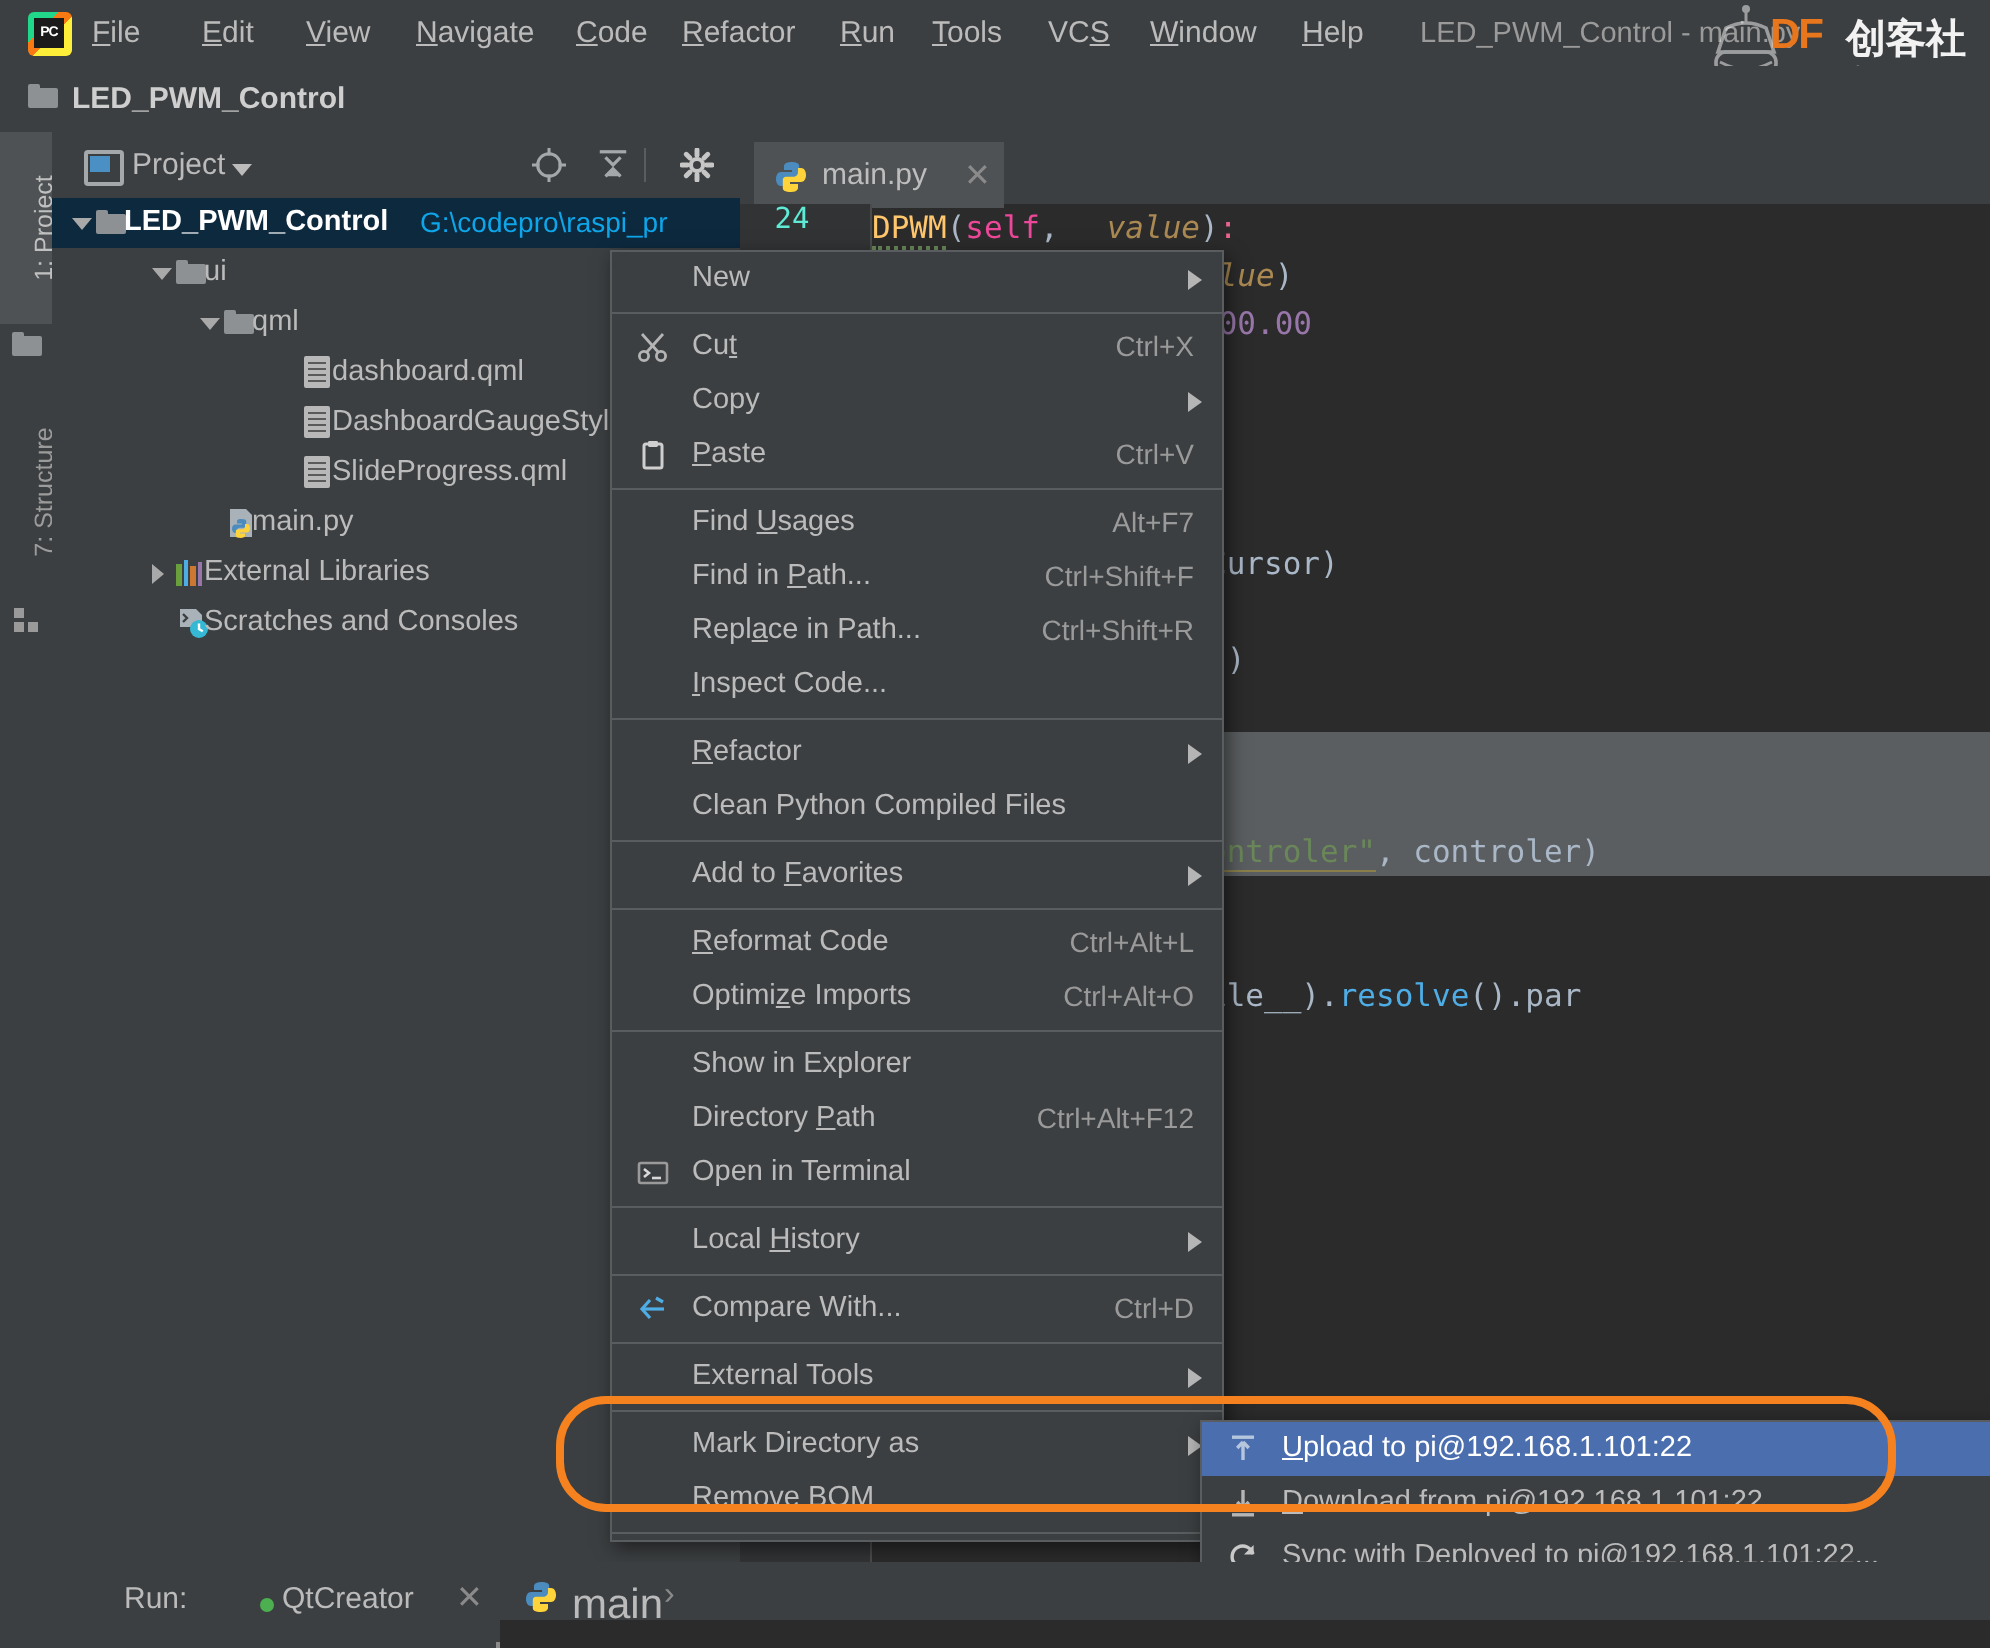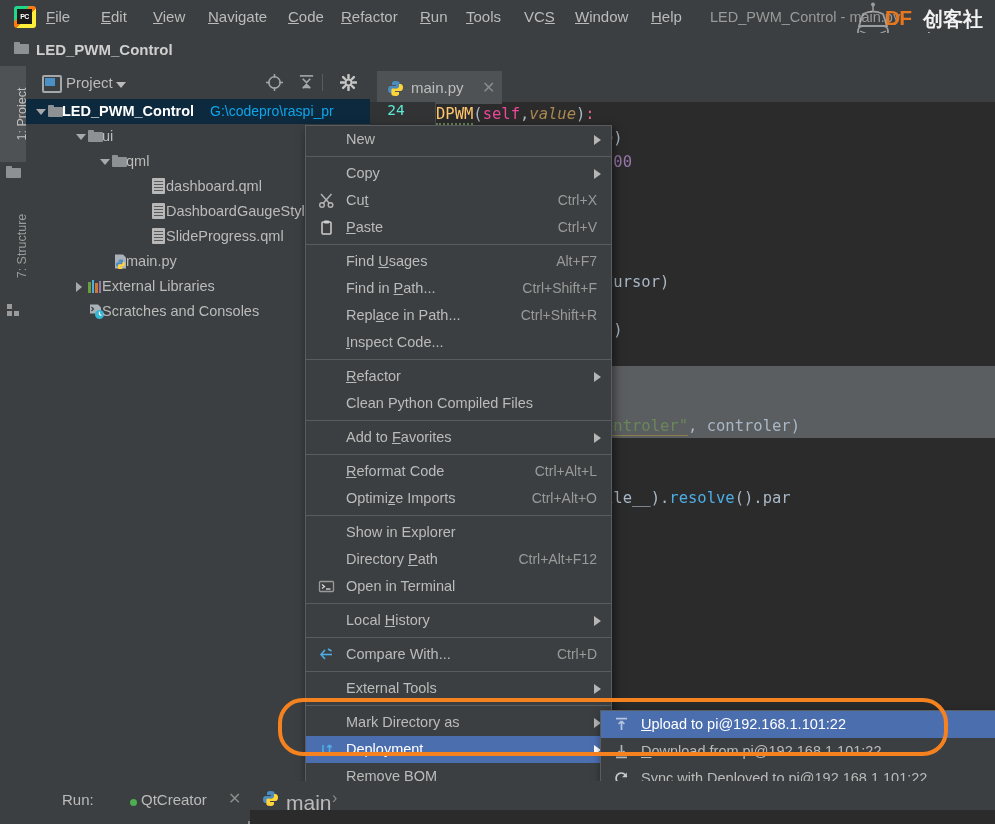--- a/index.html
+++ b/index.html
@@ -85,21 +85,21 @@
 
   #gutter{position:absolute;left:0;top:36px;width:66px;height:679px;background:#313335;}
   #gutter-line{position:absolute;left:65px;top:36px;width:1px;height:679px;background:#4b4b4b;}
   .lnum{position:absolute;left:0;width:52px;text-align:center;font-family:"DejaVu Sans Mono","Liberation Mono",monospace;
     font-size:14.5px;color:#5eead4;}
 
   #code{position:absolute;left:66px;top:36px;width:559px;height:679px;overflow:hidden;
     font-family:"DejaVu Sans Mono","Liberation Mono",monospace;font-size:15.5px;}
   .cl{position:absolute;left:0;white-space:pre;height:24px;line-height:24px;}
   .cl-hl{position:absolute;left:-66px;width:625px;height:24px;background:#5b5e60;}.fn{color:#a9b7c6;}.def{color:#ffc66d;}.num{color:#9876aa;}.id{color:#a9b7c6;}.self{color:#ec4899;}
-  .parm{color:#aa8952;font-style:italic;}.cy{color:#4eade5;}
+  .parm{color:#aa8952;font-style:italic;margin-left:24px;}.cy{color:#4eade5;}
   .pnk{color:#e8648c;}.op{color:#a9b7c6;}.gr{color:#6a8759;}
   .wavy{border-bottom:2px dotted #6a8759;}
   .undl{border-bottom:1px solid #8a7f4a;}
 
   
   #ctxmenu{position:absolute;left:305px;top:125px;width:305px;background:#3c3f41;
     border:1px solid #5a5d5f;box-shadow:2px 3px 9px rgba(0,0,0,.5);}
   .mi{position:relative;height:27px;line-height:27px;font-size:14.5px;color:#bbbbbb;white-space:nowrap;}
   .mi.hl{background:#4b6eaf;color:#ffffff;}
   .mi .mtxt{position:absolute;left:40px;}
@@ -327,34 +327,34 @@
     </div>
 </div>
 
 <div id="ctxmenu">
     <div class="mi">
       <span class="mtxt">New</span>
       <span class="sub"></span>
     </div>
     <div class="msep"></div>
     <div class="mi">
-      <span class="mtxt">Copy</span>
-      <span class="sub"></span>
-    </div>
-    <div class="mi">
       <svg class="micon" viewBox="0 0 17 17" style="position:absolute;left:12px;top:5px;width:17px;height:17px;">
         <circle cx="4" cy="13" r="2.3" fill="none" stroke="#b5b5b5" stroke-width="1.4"></circle>
         <circle cx="12.5" cy="13" r="2.3" fill="none" stroke="#b5b5b5" stroke-width="1.4"></circle>
         <line x1="3" y1="2" x2="11.5" y2="11.5" stroke="#b5b5b5" stroke-width="1.4"></line>
         <line x1="13.5" y1="2" x2="5" y2="11.5" stroke="#b5b5b5" stroke-width="1.4"></line>
       </svg>
       <span class="mtxt">Cu<span class="u">t</span></span>
       <span class="mkey">Ctrl+X</span>
     </div>
     <div class="mi">
+      <span class="mtxt">Copy</span>
+      <span class="sub"></span>
+    </div>
+    <div class="mi">
       <svg class="micon" viewBox="0 0 17 17" style="position:absolute;left:12px;top:5px;width:17px;height:17px;">
         <rect x="4" y="3" width="9" height="12" rx="1" fill="none" stroke="#cfcfcf" stroke-width="1.5"></rect>
         <rect x="6" y="1.5" width="5" height="3" rx="0.7" fill="#cfcfcf"></rect>
       </svg>
       <span class="mtxt"><span class="u">P</span>aste</span>
       <span class="mkey">Ctrl+V</span>
     </div>
     <div class="msep"></div>
     <div class="mi">
       <span class="mtxt">Find <span class="u">U</span>sages</span>
@@ -425,28 +425,20 @@
       <span class="mkey">Ctrl+D</span>
     </div>
     <div class="msep"></div>
     <div class="mi">
       <span class="mtxt">External Tools</span>
       <span class="sub"></span>
     </div>
     <div class="msep"></div>
     <div class="mi">
       <span class="mtxt">Mark Directory as</span>
-      <span class="sub"></span>
-    </div>
-    <div class="mi hl">
-      <svg class="micon" viewBox="0 0 17 17" style="position:absolute;left:12px;top:5px;width:17px;height:17px;">
-        <path d="M5 14 L5 4 M5 4 L2.8 6.4 M5 4 L7.2 6.4" fill="none" stroke="#4eade5" stroke-width="1.6" transform="rotate(180 5 9)"></path>
-        <path d="M11.5 14 L11.5 4 M11.5 4 L9.3 6.4 M11.5 4 L13.7 6.4" fill="none" stroke="#4eade5" stroke-width="1.6"></path>
-      </svg>
-      <span class="mtxt">Deployment</span>
       <span class="sub"></span>
     </div>
     <div class="mi">
       <span class="mtxt">Remove BOM</span>
     </div>
     <div class="msep"></div>
   </div>
 
 <div id="submenu">
     <div class="mi hl">

